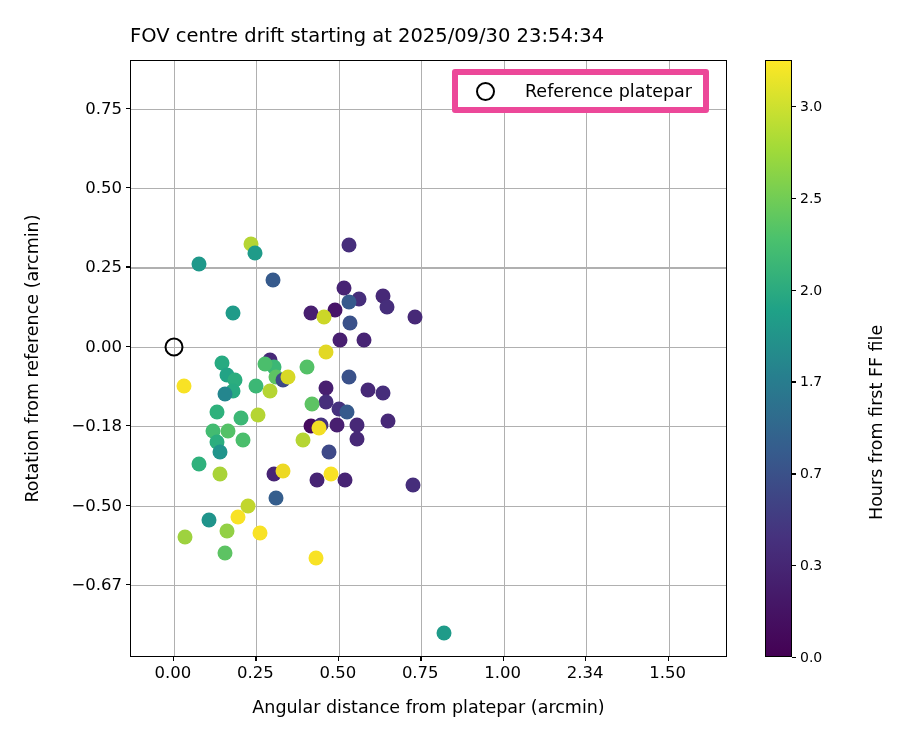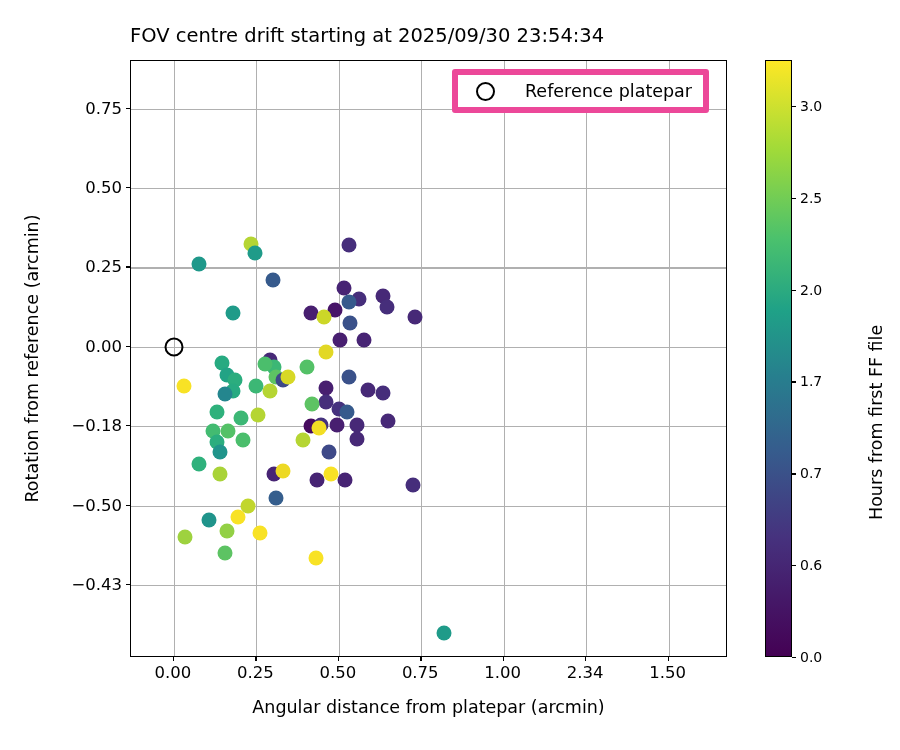--- a/index.html
+++ b/index.html
@@ -229,37 +229,37 @@
     <div class="tlx" style="left: 337.796px;">0.50</div>
     <div class="tick-x" style="left: 420.254px;"></div>
     <div class="tlx" style="left: 420.254px;">0.75</div>
     <div class="tick-x" style="left: 502.713px;"></div>
     <div class="tlx" style="left: 502.713px;">1.00</div>
     <div class="tick-x" style="left: 585.171px;"></div>
     <div class="tlx" style="left: 585.171px;">2.34</div>
     <div class="tick-x" style="left: 667.63px;"></div>
     <div class="tlx" style="left: 667.63px;">1.50</div>
     <div class="tick-y" style="top: 583.963px;"></div>
-    <div class="tly" style="top: 583.963px;">−0.43</div>
+    <div class="tly" style="top: 583.963px;">−0.67</div>
     <div class="tick-y" style="top: 504.574px;"></div>
     <div class="tly" style="top: 504.574px;">−0.50</div>
     <div class="tick-y" style="top: 425.186px;"></div>
     <div class="tly" style="top: 425.186px;">−0.18</div>
     <div class="tick-y" style="top: 345.798px;"></div>
     <div class="tly" style="top: 345.798px;">0.00</div>
     <div class="tick-y" style="top: 266.41px;"></div>
     <div class="tly" style="top: 266.41px;">0.25</div>
     <div class="tick-y" style="top: 187.021px;"></div>
     <div class="tly" style="top: 187.021px;">0.50</div>
     <div class="tick-y" style="top: 107.633px;"></div>
     <div class="tly" style="top: 107.633px;">0.75</div>
     <div class="tick-c" style="top: 657px;"></div>
     <div class="tlc" style="top: 657px;">0.0</div>
     <div class="tick-c" style="top: 565.154px;"></div>
-    <div class="tlc" style="top: 565.154px;">0.6</div>
+    <div class="tlc" style="top: 565.154px;">0.3</div>
     <div class="tick-c" style="top: 473.308px;"></div>
     <div class="tlc" style="top: 473.308px;">0.7</div>
     <div class="tick-c" style="top: 381.462px;"></div>
     <div class="tlc" style="top: 381.462px;">1.7</div>
     <div class="tick-c" style="top: 289.615px;"></div>
     <div class="tlc" style="top: 289.615px;">2.0</div>
     <div class="tick-c" style="top: 197.769px;"></div>
     <div class="tlc" style="top: 197.769px;">2.5</div>
     <div class="tick-c" style="top: 105.923px;"></div>
     <div class="tlc" style="top: 105.923px;">3.0</div>

